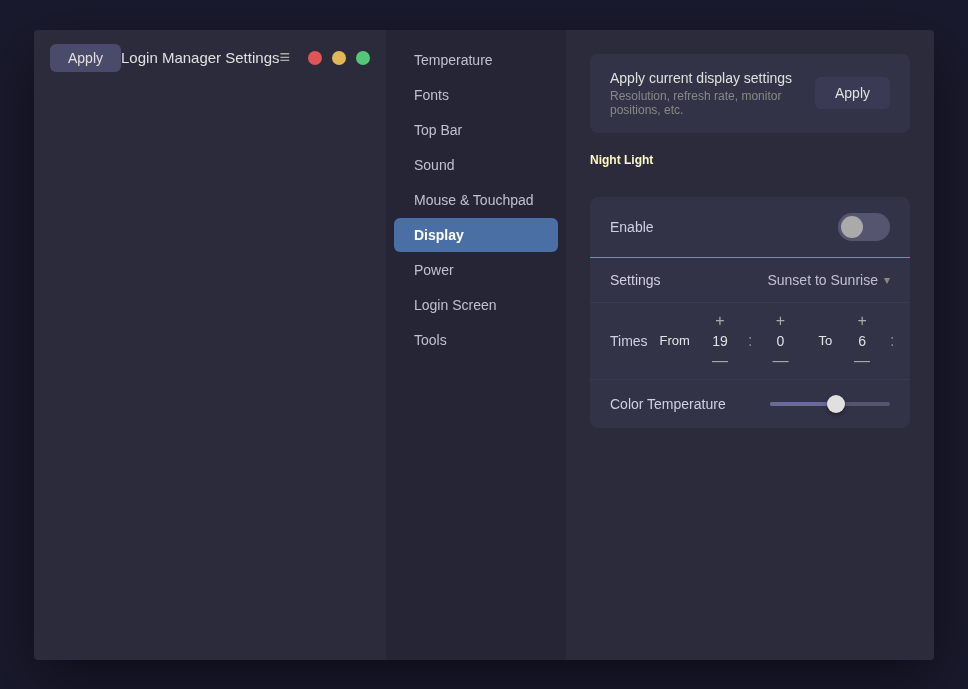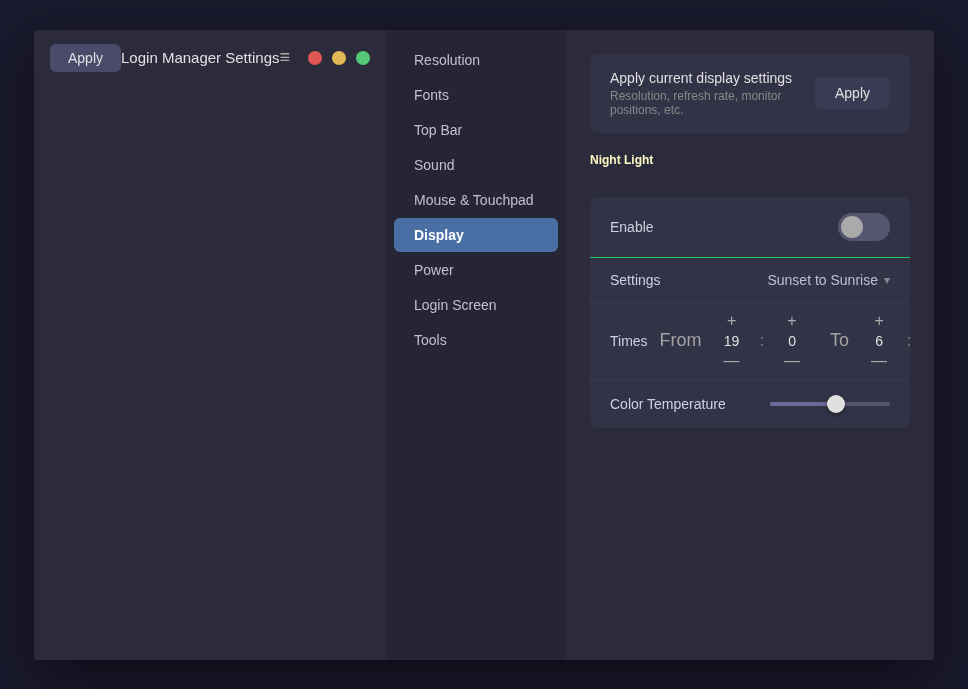--- a/index.html
+++ b/index.html
@@ -240,22 +240,22 @@
       gap: 12px;
     }
 
     .times-label {
       color: #d0d0e0;
       font-size: 14px;
       flex: 1;
     }
 
     .time-from-to {
-      color: #a3a3a3;
-      font-size: 18px;
+      color: #e5e5e5;
+      font-size: 13px;
       margin-right: 4px;
     }
 
     .time-spinner {
       display: flex;
       flex-direction: column;
       align-items: center;
       gap: 2px;
     }
 
@@ -351,21 +351,21 @@
       <span class="menu-icon">≡</span>
       <span class="traffic-light tl-red"></span>
       <span class="traffic-light tl-yellow"></span>
       <span class="traffic-light tl-green"></span>
     </div>
   </div>
 
   <div class="main-layout">
 
     <div class="sidebar">
-      <div class="sidebar-item">Resolution</div>
+      <div class="sidebar-item">Temperature</div>
       <div class="sidebar-item">Fonts</div>
       <div class="sidebar-item">Top Bar</div>
       <div class="sidebar-item">Sound</div>
       <div class="sidebar-item">Mouse &amp; Touchpad</div>
       <div class="sidebar-item active">Display</div>
       <div class="sidebar-item">Power</div>
       <div class="sidebar-item">Login Screen</div>
       <div class="sidebar-item">Tools</div>
     </div>
 

